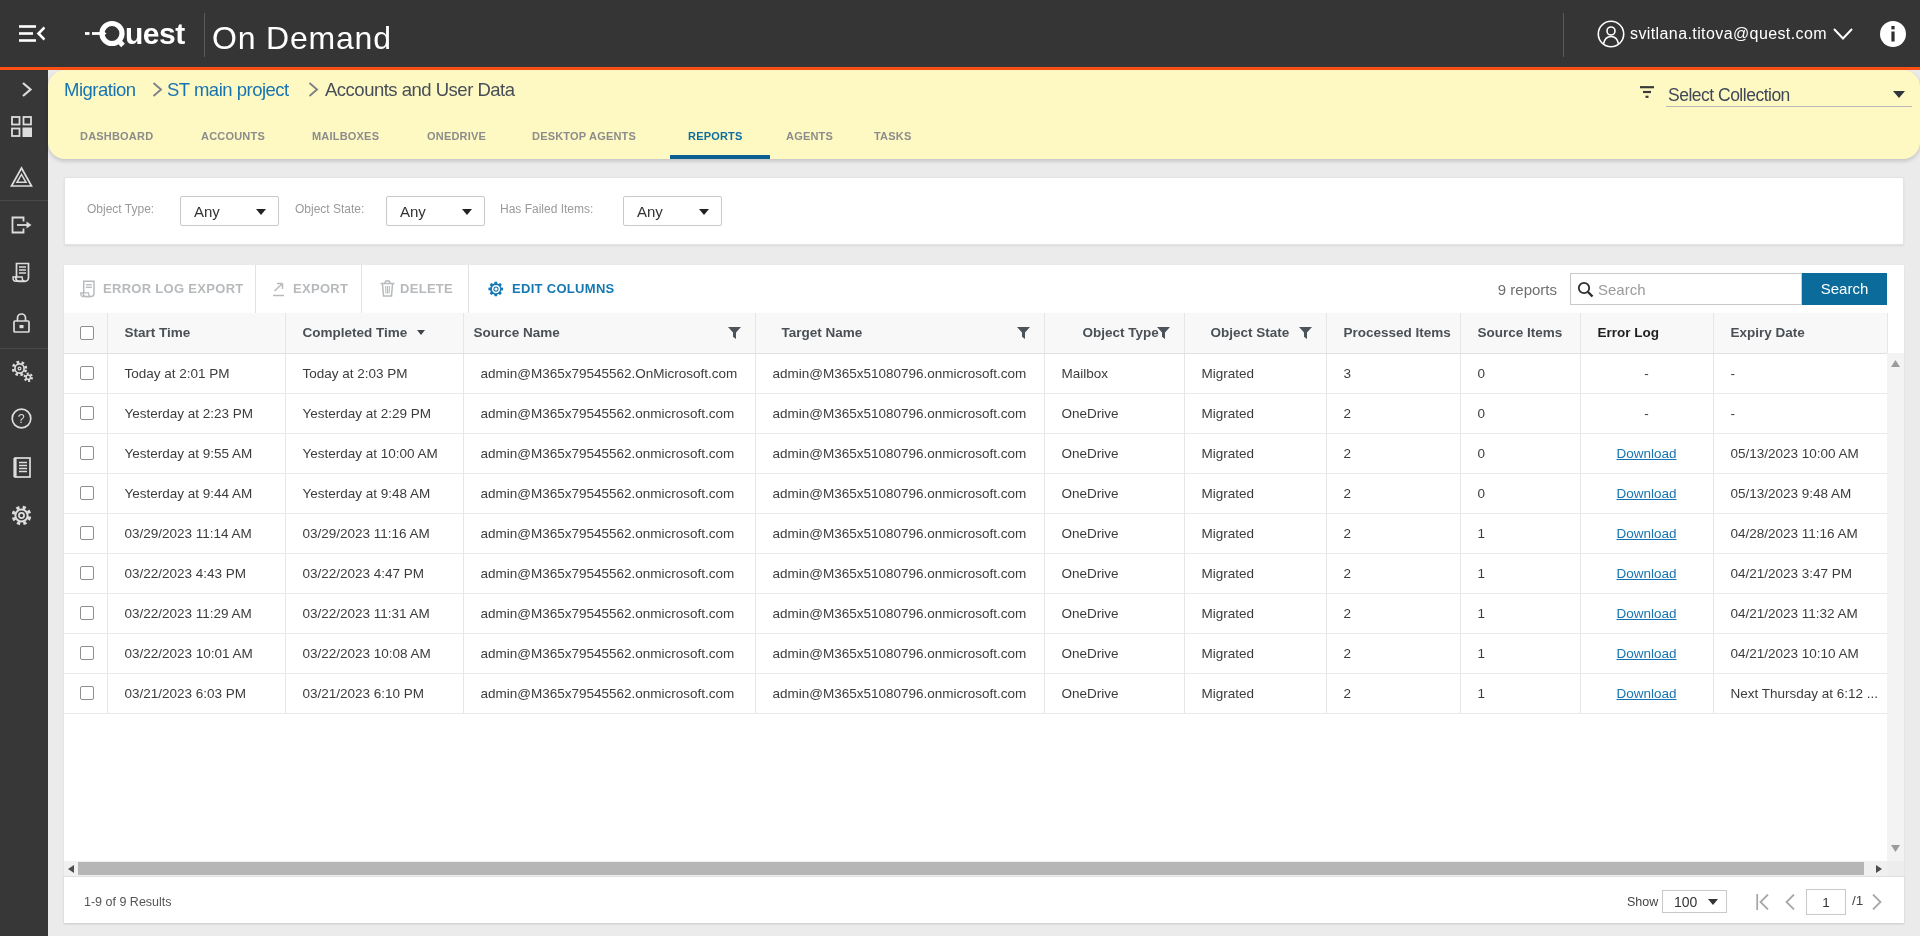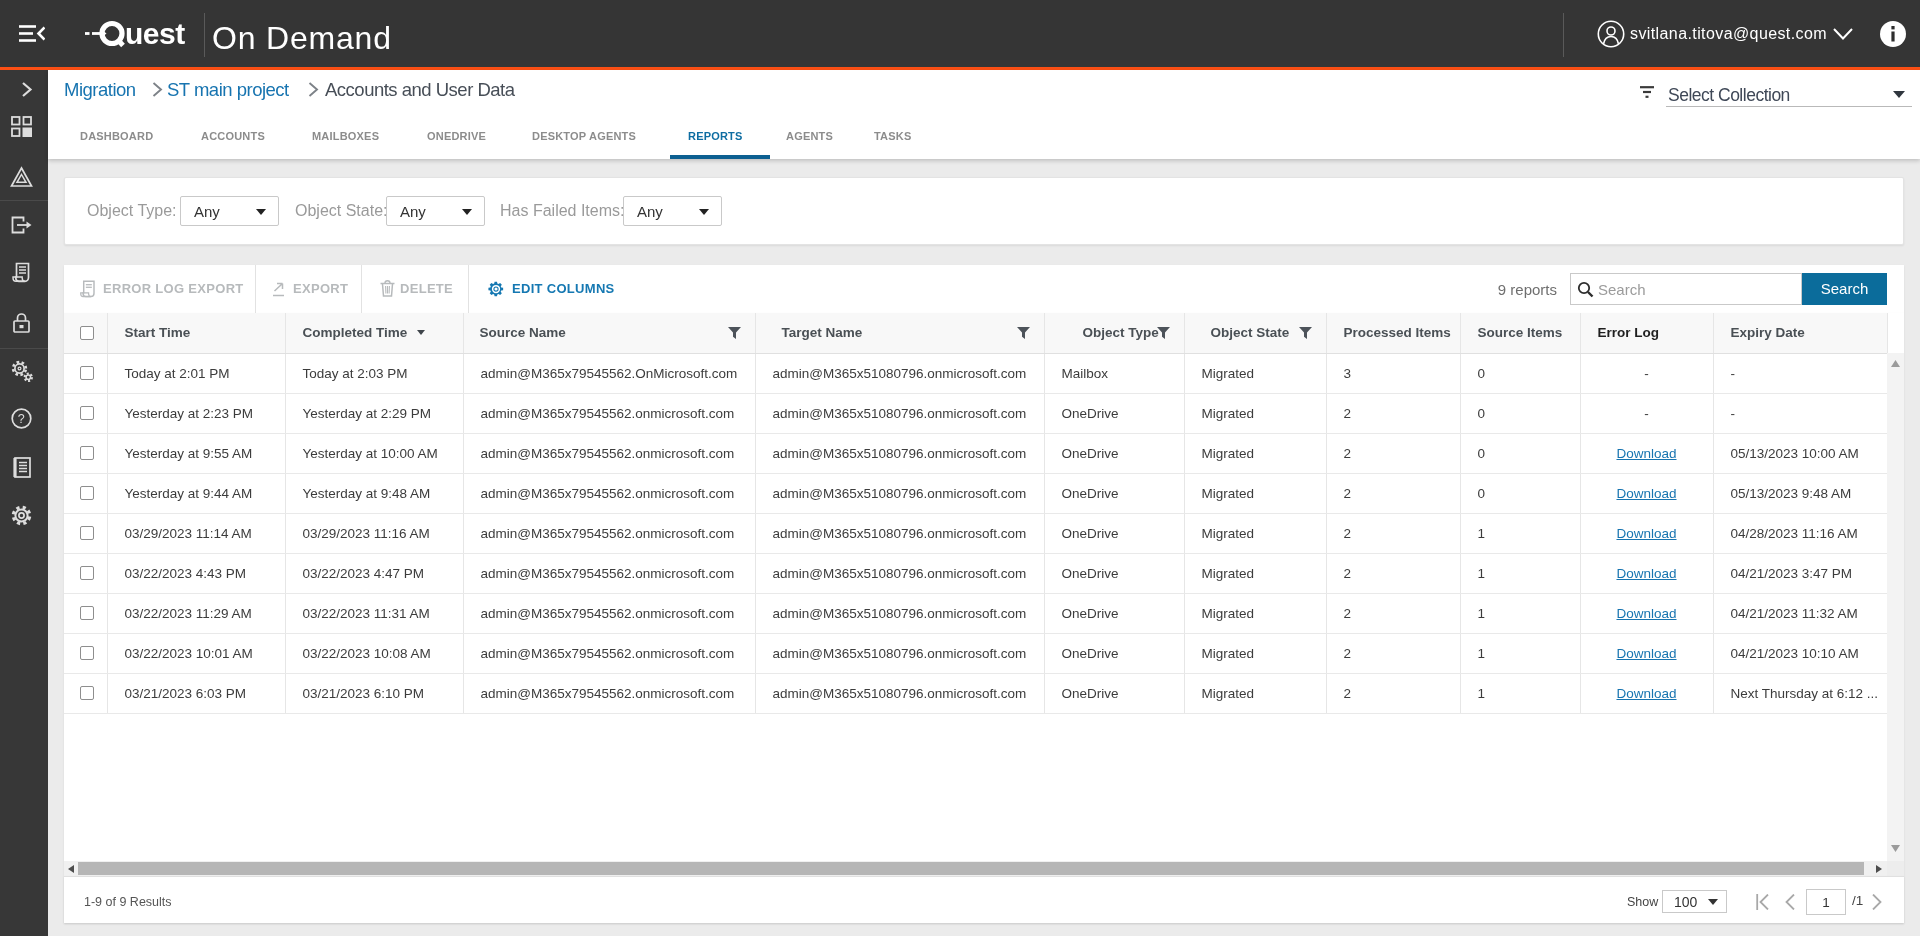--- a/index.html
+++ b/index.html
@@ -14,38 +14,38 @@
 .tbsep { position:absolute; top:13px; width:1px; height:44px; background:#5a5a5a; }
 #email { position:absolute; left:1630px; top:25px; color:#fff; font-size:16px; letter-spacing:.4px; }
 
 
 #sidebar { position:absolute; left:0; top:70px; width:48px; height:866px; background:#373737; }
 #sidebar svg { position:absolute; }
 .sbsep { position:absolute; left:0; width:48px; height:1px; background:#4a4a4a; }
 
 
 #headwhite { position:absolute; left:48px; top:70px; width:1872px; height:89px;
-  background:#ffffff; box-shadow:0 2px 4px rgba(0,0,0,.18); }
+  background:#fef9c3; box-shadow:0 2px 4px rgba(0,0,0,.18);border-radius:17px; }
 #crumb { position:absolute; left:0; top:9px; width:100%; height:30px; font-size:18.5px; color:#474e57; letter-spacing:-0.5px; }
 #crumb span { position:absolute; top:0; white-space:nowrap; }
 #crumb a { color:#1774b0; text-decoration:none; }
 #tabs { position:absolute; left:0; top:0; width:100%; height:89px; }
 .tab { position:absolute; top:60px; font-size:11px; font-weight:700;
   color:#8c8c8c; letter-spacing:.2px; white-space:nowrap;text-align:center; }
 .tab.active { color:#0e6da2; }
 #tabline { position:absolute; left:622px; top:85px; width:100px; height:4px; background:#0c6091; }
 #selcol { position:absolute; left:1618px; top:14px; width:246px; height:23px; border-bottom:1px solid #b9b9b9; }
 #selcol .t { position:absolute; left:2px; top:1px; font-size:17.5px; color:#3f4857; letter-spacing:-0.5px; }
 #selcol .car { position:absolute; right:7px; top:7px; width:0; height:0;
   border-left:6px solid transparent; border-right:6px solid transparent; border-top:7px solid #30363e; }
 
 
 #filterpanel { position:absolute; left:64px; top:177px; width:1840px; height:68px; background:#fff;
   border:1px solid #e3e3e3; border-radius:2px; box-shadow:0 1px 2px rgba(0,0,0,.08); }
-.flabel { position:absolute; top:24px; font-size:16px; color:#9a9a9a; }
+.flabel { position:absolute; top:24px; font-size:12px; color:#9a9a9a; }
 .fsel { position:absolute; top:18px; height:30px; border:1px solid #c9c9c9; border-radius:2px; background:#fff; }
 .fsel .t { position:absolute; left:13px; top:6px; font-size:15px; color:#333; }
 .fsel .car { position:absolute; right:12px; top:12px; width:0; height:0;
   border-left:5.5px solid transparent; border-right:5.5px solid transparent; border-top:6.5px solid #222; }
 
 
 #toolbar { position:absolute; left:64px; top:265px; width:1840px; height:48px; background:#fff;
   box-shadow:0 1px 2px rgba(0,0,0,.08); }
 .tbtn { position:absolute; top:0; height:48px; font-size:13px; font-weight:700; color:#b7babc;
   letter-spacing:.3px; }
@@ -308,21 +308,21 @@
         <col style="width:133px">
         <col style="width:174px">
       </colgroup>
       <thead>
         <tr>
 <th style="padding-left:16px">
             <div class="cb" style="margin-top:0"></div>
           </th>
 <th>Start Time</th>
 <th>Completed Time <span class="sortarr"></span></th>
-<th style="padding-left:16px">Source Name <svg class="funnel" width="13" height="12" viewBox="0 0 13 12">
+<th style="padding-left:10px">Source Name <svg class="funnel" width="13" height="12" viewBox="0 0 13 12">
               <path d="M0 0 H13 L8 5.5 V12 L5 9.8 V5.5 Z" fill="#4d535a"></path>
             </svg></th>
 <th style="padding-left:26px">Target Name <svg class="funnel" width="13" height="12" viewBox="0 0 13 12">
               <path d="M0 0 H13 L8 5.5 V12 L5 9.8 V5.5 Z" fill="#4d535a"></path>
             </svg></th>
 <th style="padding-left:38px">Object Type <svg class="funnel" width="13" height="12" viewBox="0 0 13 12">
               <path d="M0 0 H13 L8 5.5 V12 L5 9.8 V5.5 Z" fill="#4d535a"></path>
             </svg></th>
 <th style="padding-left:26px">Object State <svg class="funnel" width="13" height="12" viewBox="0 0 13 12">
               <path d="M0 0 H13 L8 5.5 V12 L5 9.8 V5.5 Z" fill="#4d535a"></path>

